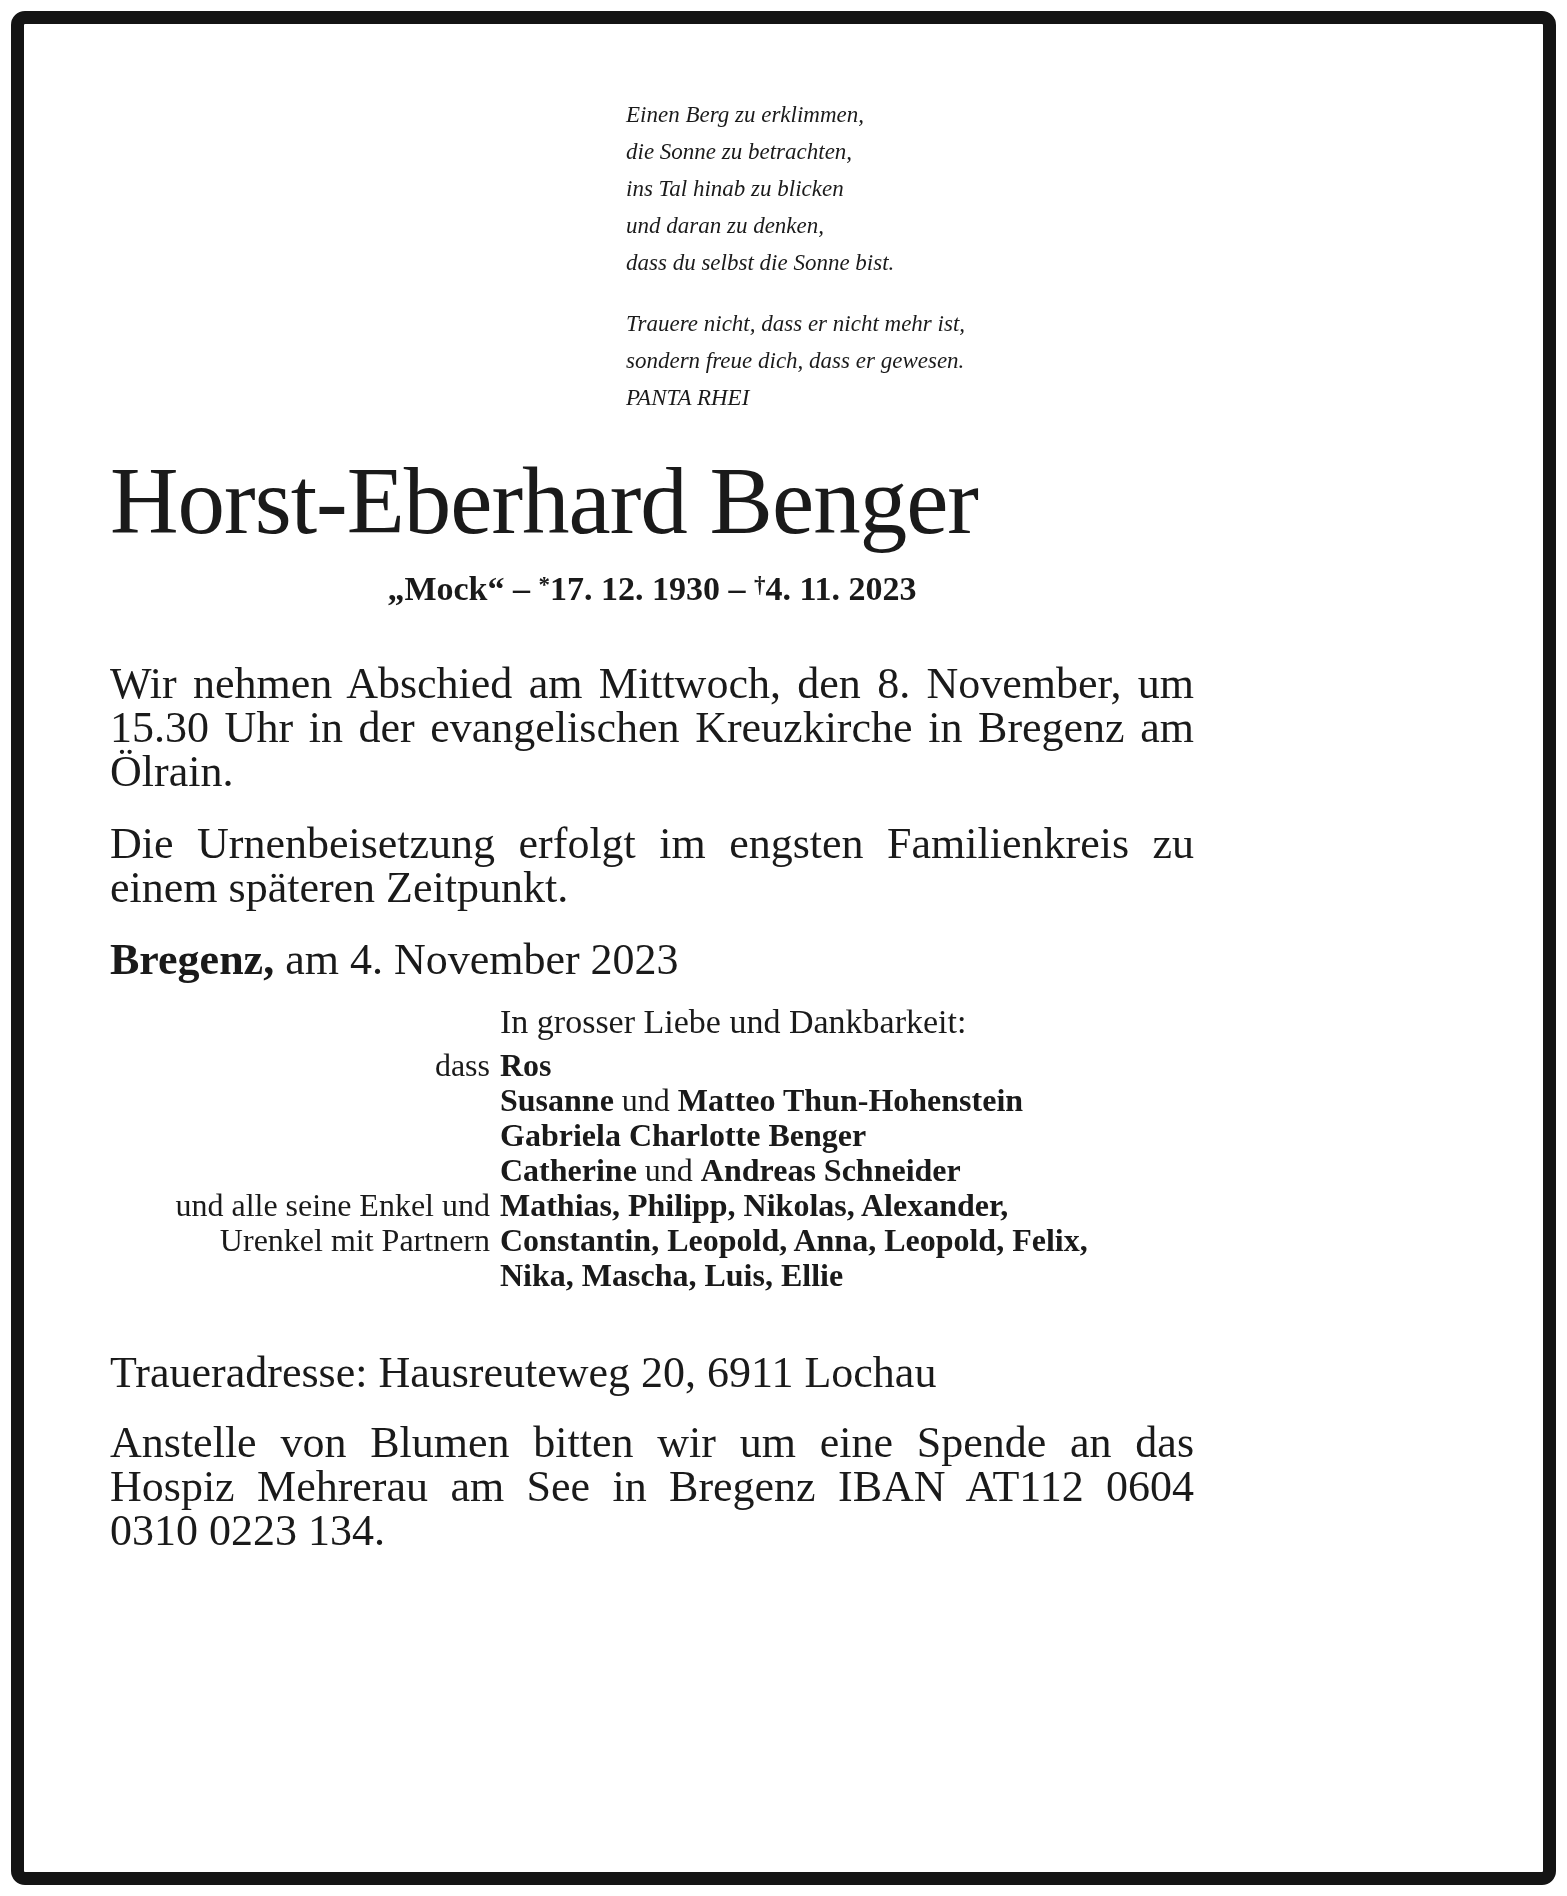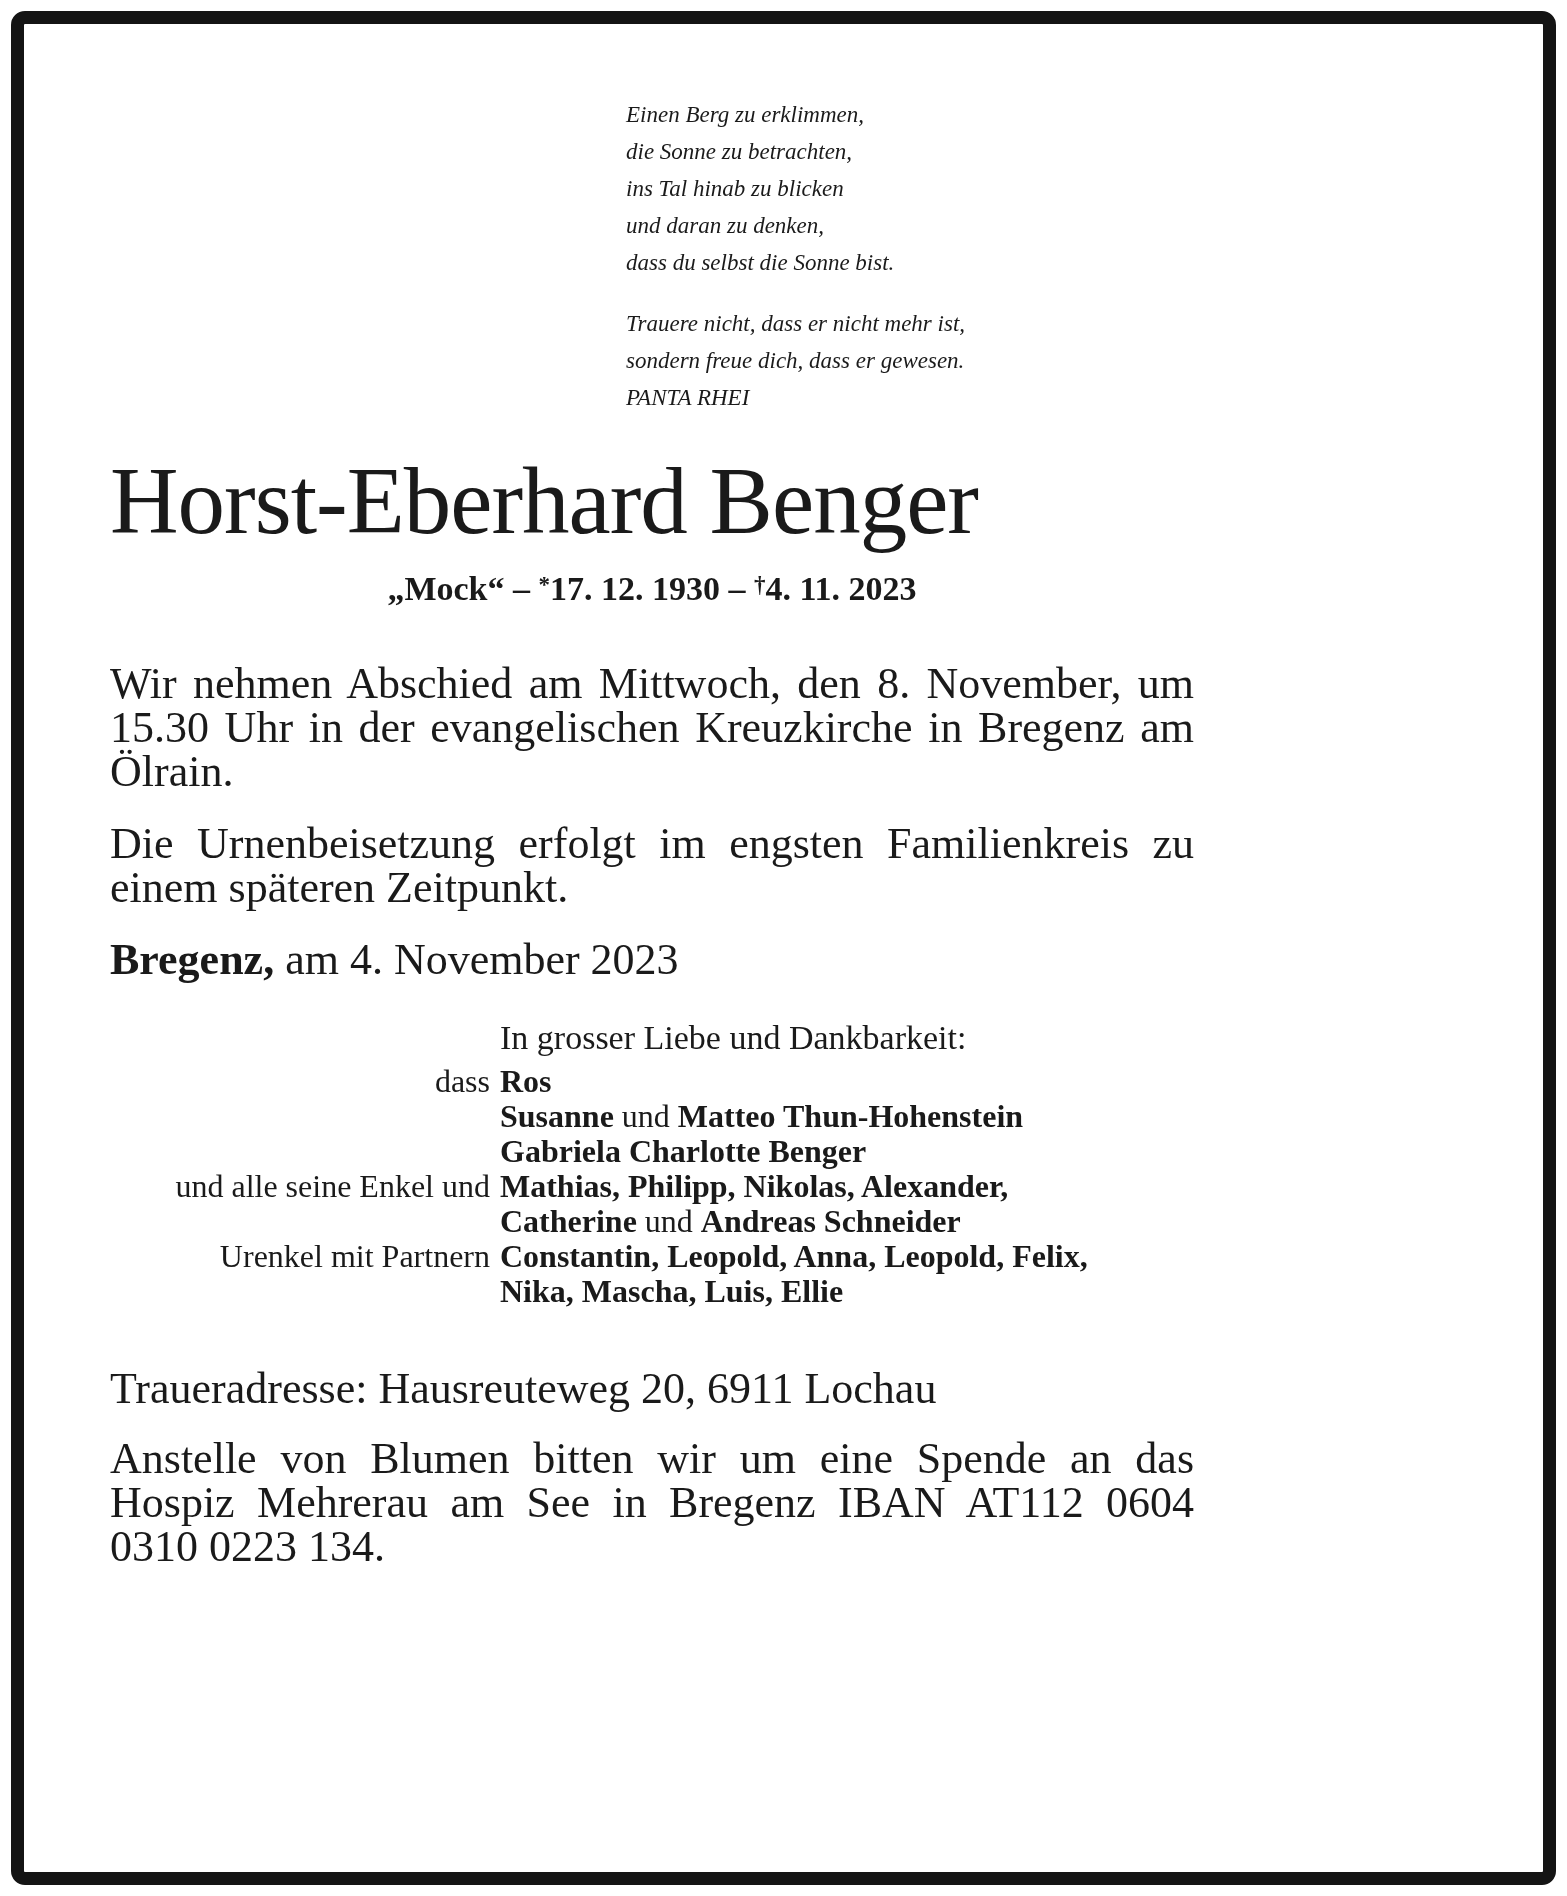--- a/index.html
+++ b/index.html
@@ -61,21 +61,21 @@
   .body {
     font-size: 44px;
     line-height: 44px;
   }
   .just { text-align: justify; }
   .p-farewell { margin-top: 52px; }
   .p-urn { margin-top: 28px; }
   .place-date { margin-top: 28px; }
   .b { font-weight: bold; }
   
-  .family-section { margin-top: 36px; }
+  .family-section { margin-top: 20px; }
   .family-row {
     display: grid;
     grid-template-columns: 380px 1fr;
     column-gap: 10px;
     font-size: 32px;
     line-height: 35px;
   }
   .closing-row {
     font-size: 34px;
     line-height: 40px;
@@ -139,27 +139,27 @@
       <div class="family-label"></div>
       <div class="family-names"><span class="b">Susanne</span><span class="reg"> und </span><span class="b">Matteo Thun-Hohenstein</span></div>
     </div>
 
     <div class="family-row">
       <div class="family-label"></div>
       <div class="family-names"><span class="b">Gabriela Charlotte Benger</span><span class="reg"></span><span class="b"></span></div>
     </div>
 
     <div class="family-row">
-      <div class="family-label">und alle seine Enkel und</div>
-      <div class="family-names"><span class="b">Mathias, Philipp, Nikolas, Alexander,</span><span class="reg"></span><span class="b"></span></div>
+      <div class="family-label"></div>
+      <div class="family-names"><span class="b">Catherine</span><span class="reg"> und </span><span class="b">Andreas Schneider</span></div>
     </div>
 
     <div class="family-row">
-      <div class="family-label"></div>
-      <div class="family-names"><span class="b">Catherine</span><span class="reg"> und </span><span class="b">Andreas Schneider</span></div>
+      <div class="family-label">und alle seine Enkel und</div>
+      <div class="family-names"><span class="b">Mathias, Philipp, Nikolas, Alexander,</span><span class="reg"></span><span class="b"></span></div>
     </div>
 
     <div class="family-row">
       <div class="family-label">Urenkel mit Partnern</div>
       <div class="family-names"><span class="b">Constantin, Leopold, Anna, Leopold, Felix,</span><span class="reg"></span><span class="b"></span></div>
     </div>
 
     <div class="family-row">
       <div class="family-label"></div>
       <div class="family-names"><span class="b">Nika, Mascha, Luis, Ellie</span><span class="reg"></span><span class="b"></span></div>

